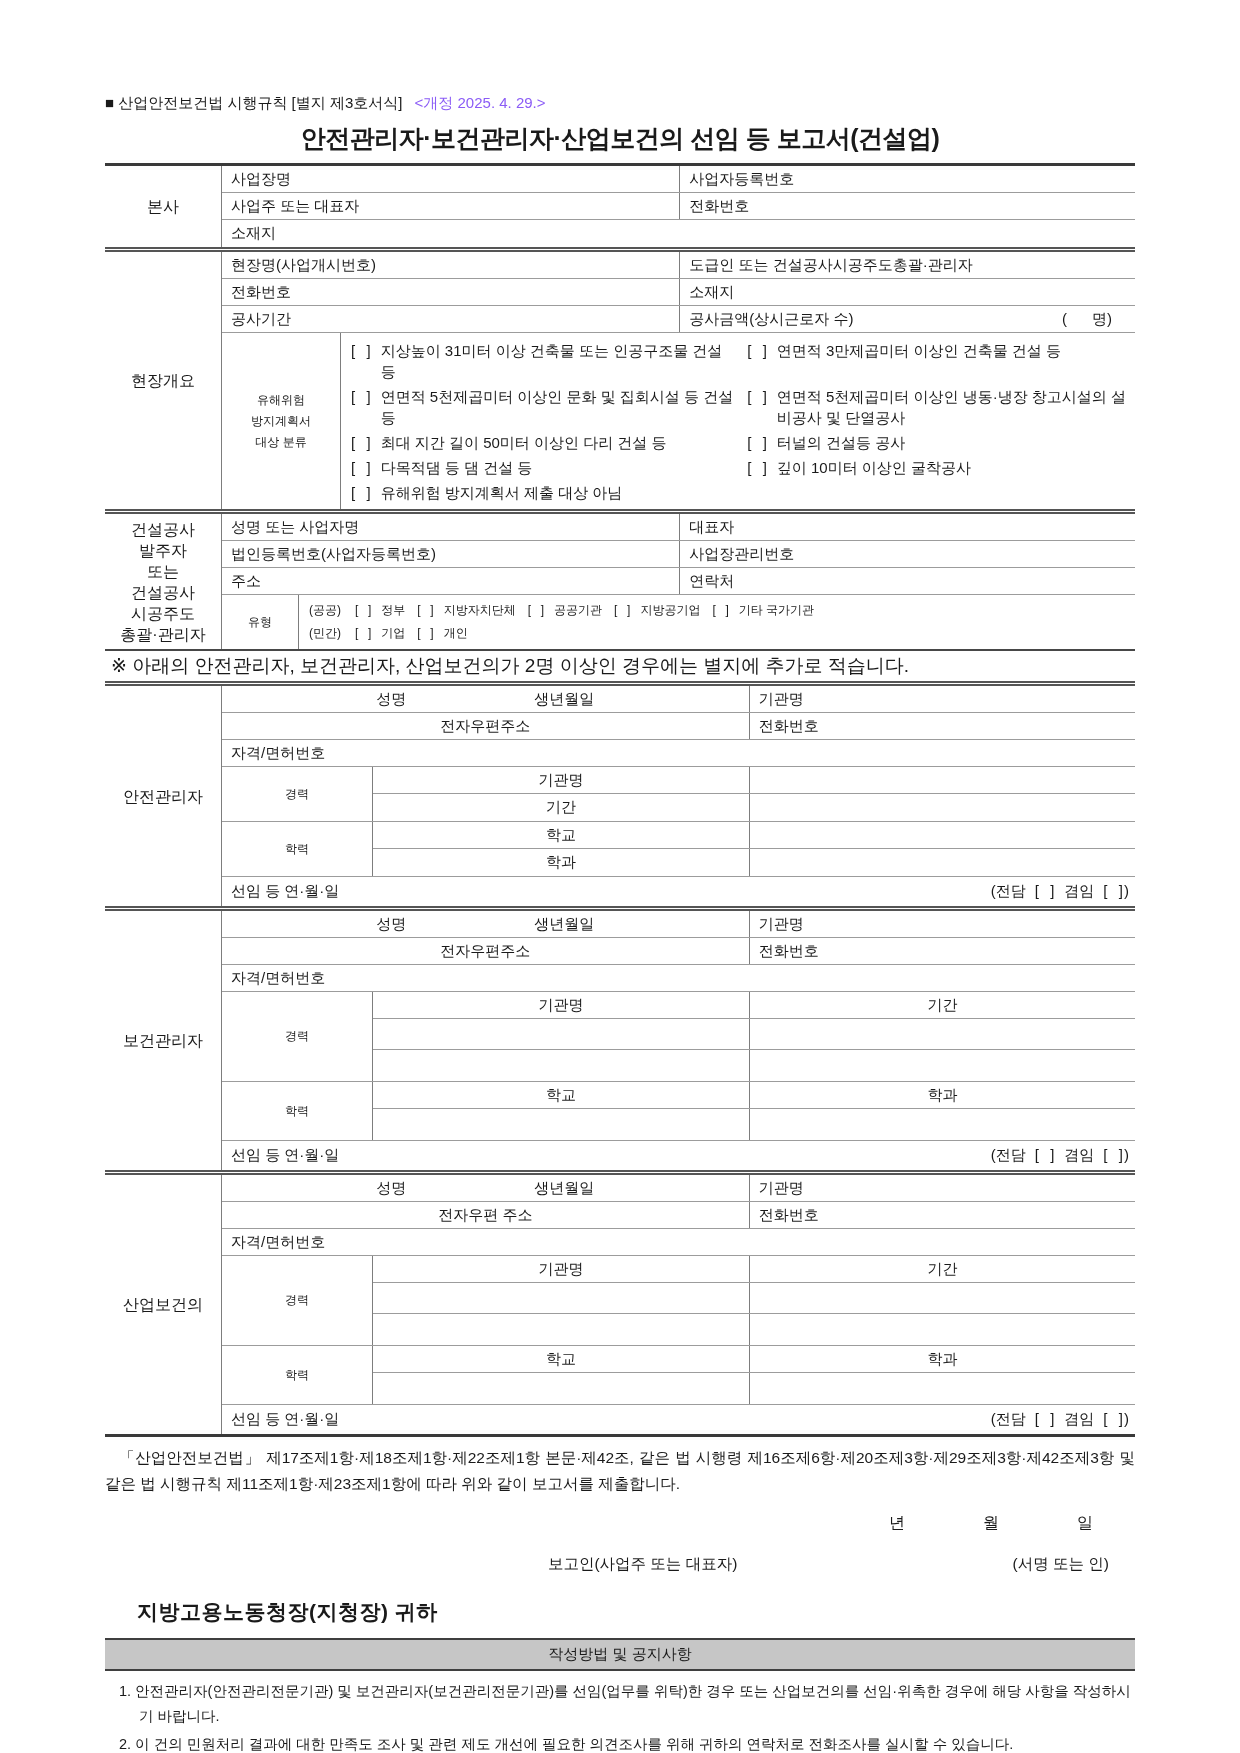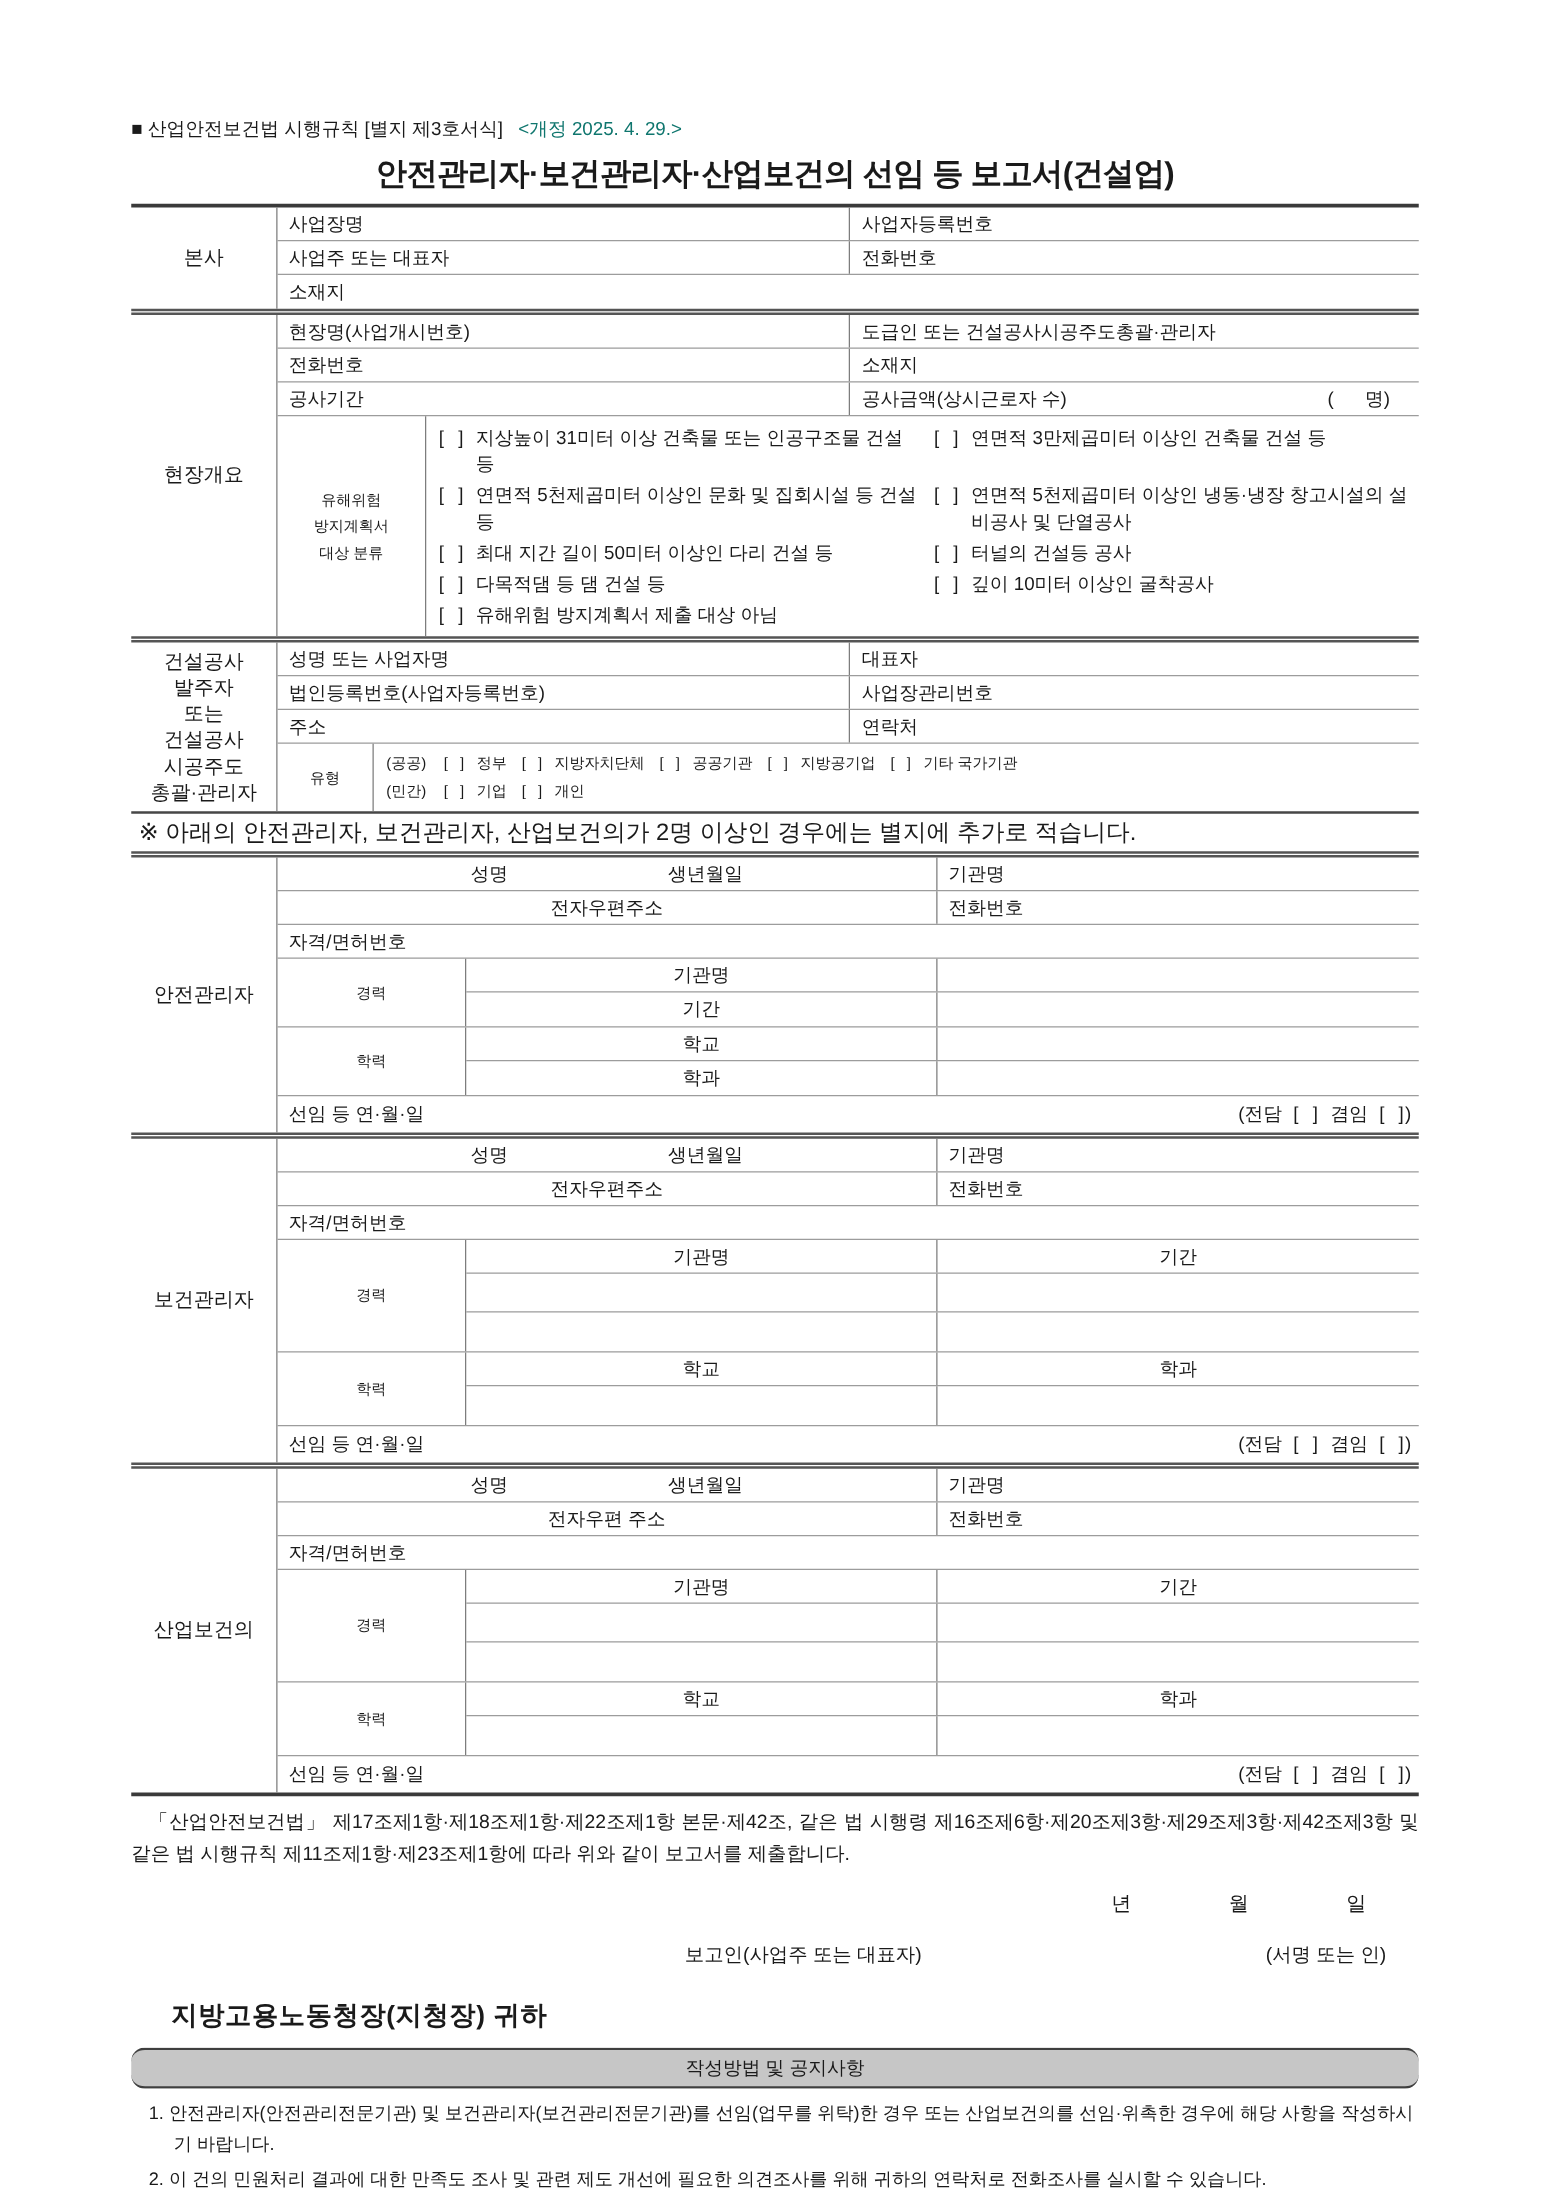--- a/index.html
+++ b/index.html
@@ -2,21 +2,21 @@
 <html lang="ko"><head>
 <meta charset="utf-8">
 <style>
   * { box-sizing: border-box; }
   html,body { margin:0; padding:0; background:#ffffff; }
   .page { position:relative; width:1240px; height:1753px; background:#fff;
           font-family:"Liberation Sans","DejaVu Sans",sans-serif; color:#1a1a1a; overflow:hidden; }
   .inner { position:absolute; left:105px; top:94px; width:1030px; }
 
   .formref { font-size:15px; white-space:nowrap; }
-  .formref .rev { color:#0f766e; margin-left:8px; }
+  .formref .rev { color:#8b5cf6; margin-left:8px; }
   .title { text-align:center; font-weight:bold; font-size:25px; margin:9px 0 8px; letter-spacing:-0.5px; }
 
   .tbl { width:100%; border-top:3px solid #3a3a3a; border-bottom:3px solid #3a3a3a; }
   .sec { display:flex; }
   .dsep { border-top:5px double #555; }
   .ssep { border-top:2px solid #474747; }
 
   .lblcol { flex:0 0 117px; border-right:1px solid #7d7d7d; display:flex; flex-direction:column;
             align-items:center; justify-content:center; text-align:center; font-size:16px;
             line-height:21px; padding:4px 2px; }
@@ -64,21 +64,21 @@
 
   .notefullrow { display:flex; align-items:center; font-size:19px; min-height:27px; padding:2px 6px; }
 
   .legal { margin-top:8px; font-size:15.5px; line-height:26px; text-align:justify; text-indent:14px; }
   .daterow { display:flex; justify-content:flex-end; gap:78px; padding-right:42px; margin-top:16px; font-size:16px; }
   .reprow { position:relative; height:26px; margin-top:18px; font-size:15.5px; }
   .reporter { position:absolute; left:43%; top:2px; }
   .sign { position:absolute; right:26px; top:2px; }
   .recipient { margin-top:20px; padding-left:32px; font-size:21px; font-weight:bold; letter-spacing:0.5px; }
   .noticebar { margin-top:12px; background:#c6c6c6; border-top:2px solid #3f3f3f; border-bottom:2px solid #3f3f3f;
-               text-align:center; font-size:15px; padding:5px 0;border-radius:11px; }
+               text-align:center; font-size:15px; padding:5px 0; }
   .notes { margin-top:8px; font-size:14.5px; line-height:25px; border-bottom:2px solid #474747; padding-bottom:8px; }
   .note { padding-left:34px; text-indent:-20px; margin-bottom:3px; }
 </style>
 </head>
 <body>
 
 <div class="page">
   <div class="inner">
 
     <div class="formref">

